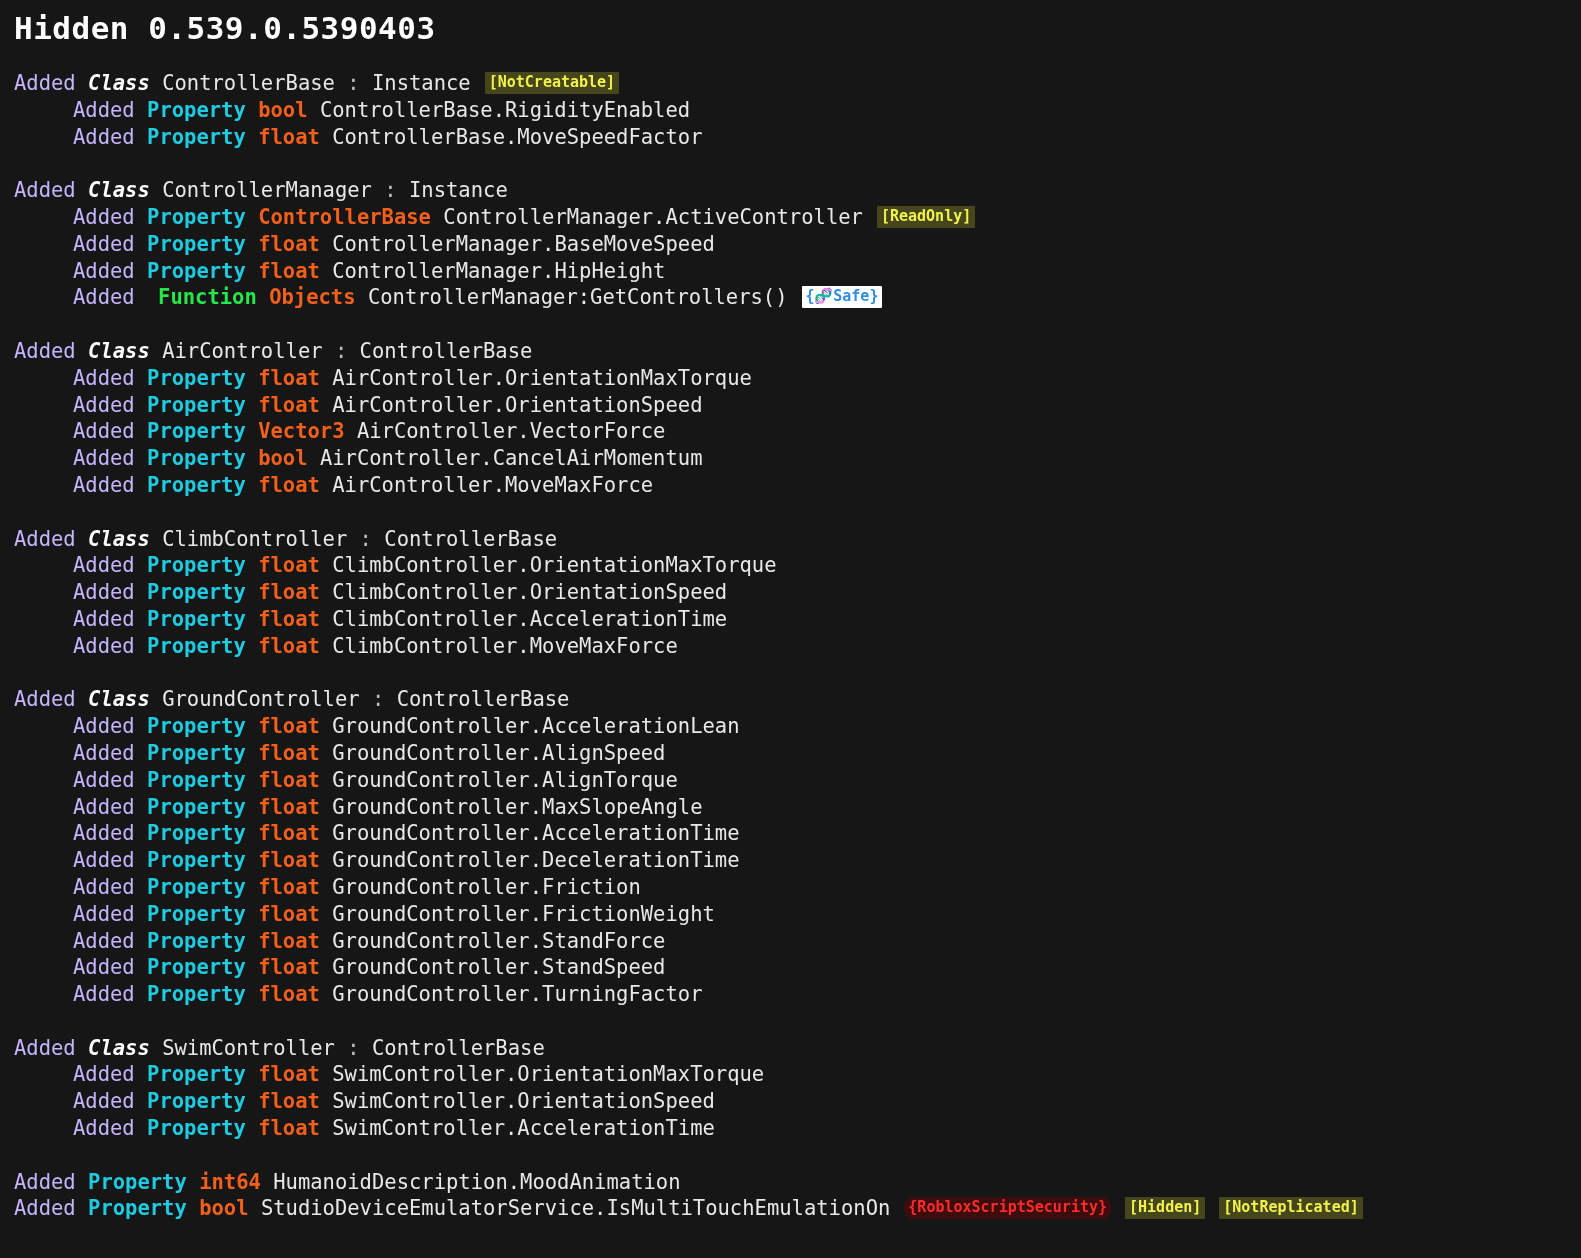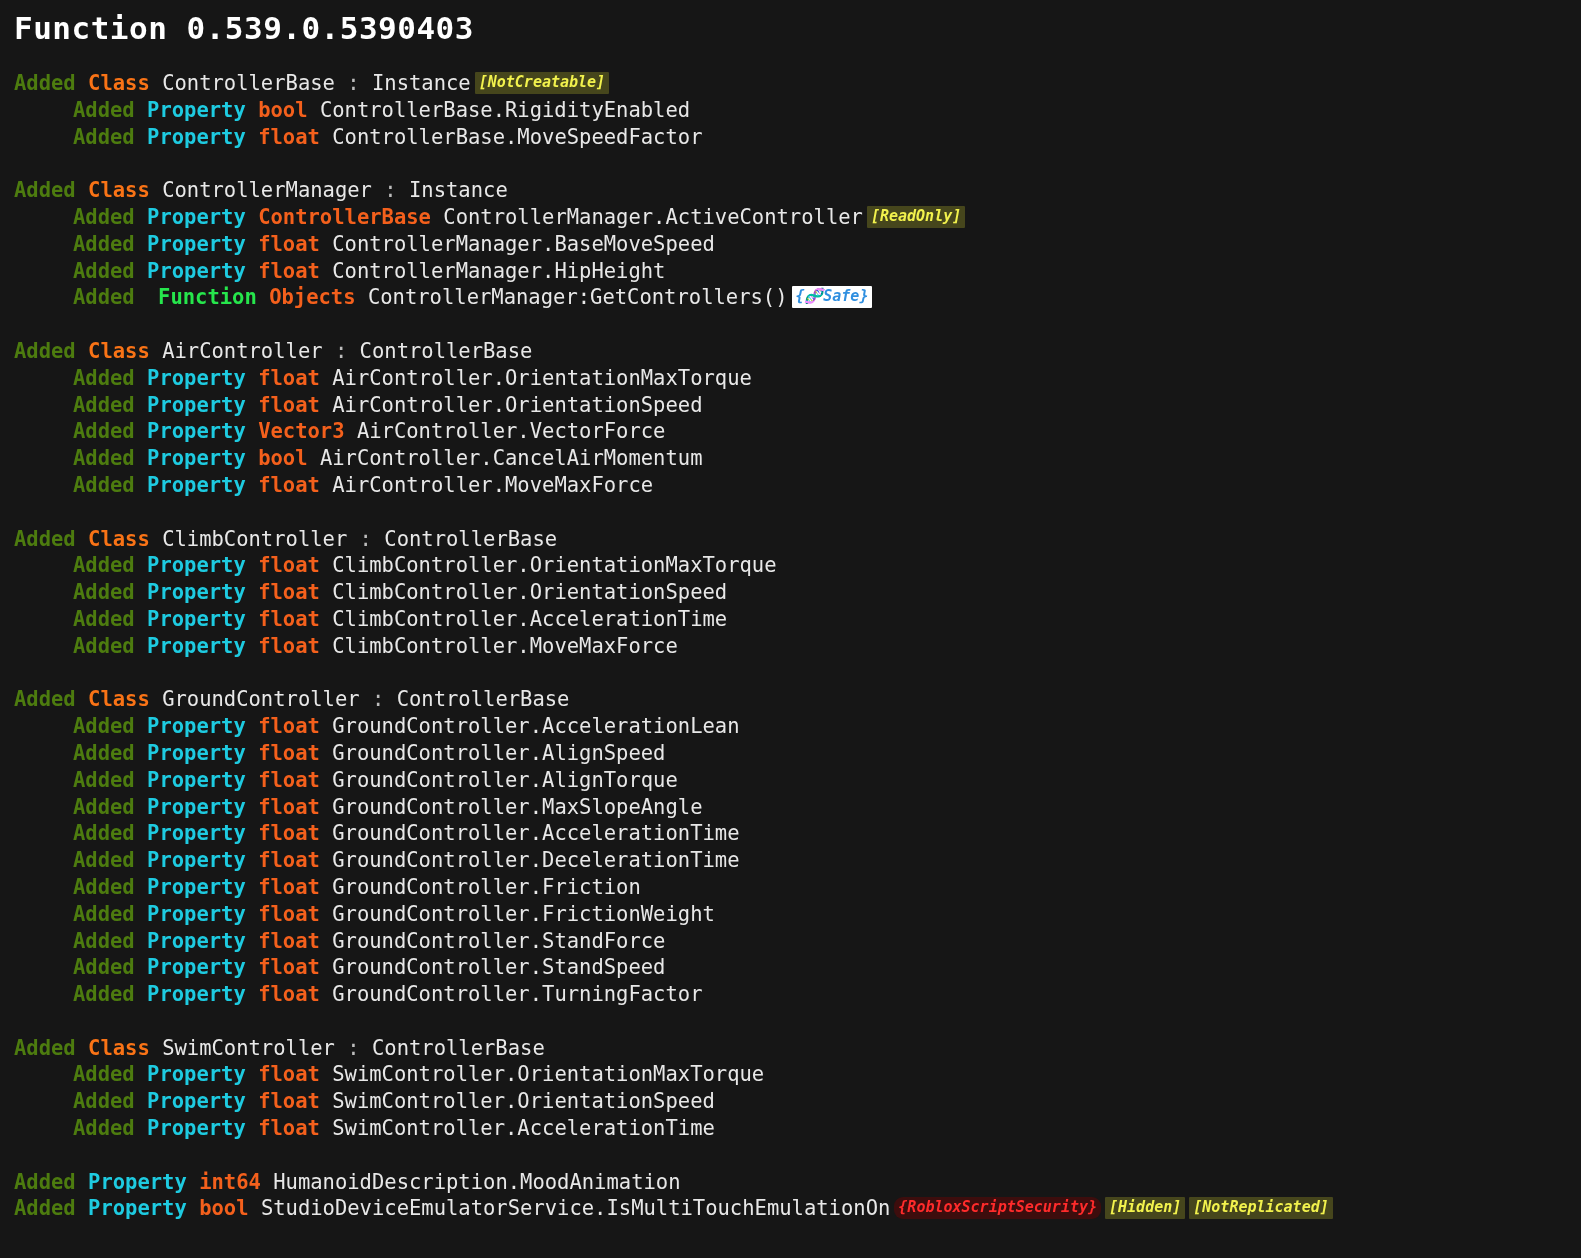--- a/index.html
+++ b/index.html
@@ -45,22 +45,22 @@
   }
   .line {
     white-space: pre;
     min-height: 26.8px;
   }
   .line.indent {
     padding-left: 59px;
   }
 
   
-  .t-added     { color: #4d7c0f; font-weight: bold; }
-  .t-class     { color: #f97316; font-weight: bold; }
+  .t-added     { color: #c4b5fd; font-weight: normal; }
+  .t-class     { color: #ffffff; font-weight: bold; font-style: italic; }
   .t-property  { color: #1ecbe1; font-weight: bold; }
   .t-function  { color: #26e64c; font-weight: bold; margin-left: 11px; }
   .t-type      { color: #f4601c; font-weight: bold; text-align: right; }
   .t-name      { color: #e8e8e8; }
   .t-sep       { color: #bdbdbd; }
 
   
   .tag {
     display: inline-block;
     font-size: 15px;
@@ -79,24 +79,24 @@
   .tag-red {
     color: #ff2b2b;
     background: #3d0d0d;
     border-radius: 9px;
   }
   .tag-blue {
     color: #2f8fe0;
     background: #ffffff;
   }
   .tag-blue .helix { color: #d84a6a; }
-  .tag-gap { margin-left: 4px; font-style: italic; }
+  .tag-gap { margin-left: 14px; }
 </style>
 </head>
 <body>
 
 <div id="root">
 
-  <h1 class="version-title">Function 0.539.0.5390403</h1>
+  <h1 class="version-title">Hidden 0.539.0.5390403</h1>
 
   <div class="changelog" id="changelog"><div class="group"><div class="line"><span class="t-added">Added</span><span> </span><span class="t-class">Class</span><span> </span><span class="t-name">ControllerBase</span><span class="t-sep"> : </span><span class="t-name">Instance</span><span class="tag tag-yellow tag-gap">[NotCreatable]</span></div><div class="line indent"><span class="t-added">Added</span><span> </span><span class="t-property">Property</span><span> </span><span class="t-type">bool</span><span> </span><span class="t-name">ControllerBase.RigidityEnabled</span></div><div class="line indent"><span class="t-added">Added</span><span> </span><span class="t-property">Property</span><span> </span><span class="t-type">float</span><span> </span><span class="t-name">ControllerBase.MoveSpeedFactor</span></div></div><div class="group"><div class="line"><span class="t-added">Added</span><span> </span><span class="t-class">Class</span><span> </span><span class="t-name">ControllerManager</span><span class="t-sep"> : </span><span class="t-name">Instance</span></div><div class="line indent"><span class="t-added">Added</span><span> </span><span class="t-property">Property</span><span> </span><span class="t-type">ControllerBase</span><span> </span><span class="t-name">ControllerManager.ActiveController</span><span class="tag tag-yellow tag-gap">[ReadOnly]</span></div><div class="line indent"><span class="t-added">Added</span><span> </span><span class="t-property">Property</span><span> </span><span class="t-type">float</span><span> </span><span class="t-name">ControllerManager.BaseMoveSpeed</span></div><div class="line indent"><span class="t-added">Added</span><span> </span><span class="t-property">Property</span><span> </span><span class="t-type">float</span><span> </span><span class="t-name">ControllerManager.HipHeight</span></div><div class="line indent"><span class="t-added">Added</span><span> </span><span class="t-function">Function</span><span> </span><span class="t-type">Objects</span><span> </span><span class="t-name">ControllerManager:GetControllers()</span><span class="tag tag-blue tag-gap"><span>{</span><span class="helix">🧬</span><span>Safe</span><span>}</span></span></div></div><div class="group"><div class="line"><span class="t-added">Added</span><span> </span><span class="t-class">Class</span><span> </span><span class="t-name">AirController</span><span class="t-sep"> : </span><span class="t-name">ControllerBase</span></div><div class="line indent"><span class="t-added">Added</span><span> </span><span class="t-property">Property</span><span> </span><span class="t-type">float</span><span> </span><span class="t-name">AirController.OrientationMaxTorque</span></div><div class="line indent"><span class="t-added">Added</span><span> </span><span class="t-property">Property</span><span> </span><span class="t-type">float</span><span> </span><span class="t-name">AirController.OrientationSpeed</span></div><div class="line indent"><span class="t-added">Added</span><span> </span><span class="t-property">Property</span><span> </span><span class="t-type">Vector3</span><span> </span><span class="t-name">AirController.VectorForce</span></div><div class="line indent"><span class="t-added">Added</span><span> </span><span class="t-property">Property</span><span> </span><span class="t-type">bool</span><span> </span><span class="t-name">AirController.CancelAirMomentum</span></div><div class="line indent"><span class="t-added">Added</span><span> </span><span class="t-property">Property</span><span> </span><span class="t-type">float</span><span> </span><span class="t-name">AirController.MoveMaxForce</span></div></div><div class="group"><div class="line"><span class="t-added">Added</span><span> </span><span class="t-class">Class</span><span> </span><span class="t-name">ClimbController</span><span class="t-sep"> : </span><span class="t-name">ControllerBase</span></div><div class="line indent"><span class="t-added">Added</span><span> </span><span class="t-property">Property</span><span> </span><span class="t-type">float</span><span> </span><span class="t-name">ClimbController.OrientationMaxTorque</span></div><div class="line indent"><span class="t-added">Added</span><span> </span><span class="t-property">Property</span><span> </span><span class="t-type">float</span><span> </span><span class="t-name">ClimbController.OrientationSpeed</span></div><div class="line indent"><span class="t-added">Added</span><span> </span><span class="t-property">Property</span><span> </span><span class="t-type">float</span><span> </span><span class="t-name">ClimbController.AccelerationTime</span></div><div class="line indent"><span class="t-added">Added</span><span> </span><span class="t-property">Property</span><span> </span><span class="t-type">float</span><span> </span><span class="t-name">ClimbController.MoveMaxForce</span></div></div><div class="group"><div class="line"><span class="t-added">Added</span><span> </span><span class="t-class">Class</span><span> </span><span class="t-name">GroundController</span><span class="t-sep"> : </span><span class="t-name">ControllerBase</span></div><div class="line indent"><span class="t-added">Added</span><span> </span><span class="t-property">Property</span><span> </span><span class="t-type">float</span><span> </span><span class="t-name">GroundController.AccelerationLean</span></div><div class="line indent"><span class="t-added">Added</span><span> </span><span class="t-property">Property</span><span> </span><span class="t-type">float</span><span> </span><span class="t-name">GroundController.AlignSpeed</span></div><div class="line indent"><span class="t-added">Added</span><span> </span><span class="t-property">Property</span><span> </span><span class="t-type">float</span><span> </span><span class="t-name">GroundController.AlignTorque</span></div><div class="line indent"><span class="t-added">Added</span><span> </span><span class="t-property">Property</span><span> </span><span class="t-type">float</span><span> </span><span class="t-name">GroundController.MaxSlopeAngle</span></div><div class="line indent"><span class="t-added">Added</span><span> </span><span class="t-property">Property</span><span> </span><span class="t-type">float</span><span> </span><span class="t-name">GroundController.AccelerationTime</span></div><div class="line indent"><span class="t-added">Added</span><span> </span><span class="t-property">Property</span><span> </span><span class="t-type">float</span><span> </span><span class="t-name">GroundController.DecelerationTime</span></div><div class="line indent"><span class="t-added">Added</span><span> </span><span class="t-property">Property</span><span> </span><span class="t-type">float</span><span> </span><span class="t-name">GroundController.Friction</span></div><div class="line indent"><span class="t-added">Added</span><span> </span><span class="t-property">Property</span><span> </span><span class="t-type">float</span><span> </span><span class="t-name">GroundController.FrictionWeight</span></div><div class="line indent"><span class="t-added">Added</span><span> </span><span class="t-property">Property</span><span> </span><span class="t-type">float</span><span> </span><span class="t-name">GroundController.StandForce</span></div><div class="line indent"><span class="t-added">Added</span><span> </span><span class="t-property">Property</span><span> </span><span class="t-type">float</span><span> </span><span class="t-name">GroundController.StandSpeed</span></div><div class="line indent"><span class="t-added">Added</span><span> </span><span class="t-property">Property</span><span> </span><span class="t-type">float</span><span> </span><span class="t-name">GroundController.TurningFactor</span></div></div><div class="group"><div class="line"><span class="t-added">Added</span><span> </span><span class="t-class">Class</span><span> </span><span class="t-name">SwimController</span><span class="t-sep"> : </span><span class="t-name">ControllerBase</span></div><div class="line indent"><span class="t-added">Added</span><span> </span><span class="t-property">Property</span><span> </span><span class="t-type">float</span><span> </span><span class="t-name">SwimController.OrientationMaxTorque</span></div><div class="line indent"><span class="t-added">Added</span><span> </span><span class="t-property">Property</span><span> </span><span class="t-type">float</span><span> </span><span class="t-name">SwimController.OrientationSpeed</span></div><div class="line indent"><span class="t-added">Added</span><span> </span><span class="t-property">Property</span><span> </span><span class="t-type">float</span><span> </span><span class="t-name">SwimController.AccelerationTime</span></div></div><div class="group tight"><div class="line"><span class="t-added">Added</span><span> </span><span class="t-property">Property</span><span> </span><span class="t-type">int64</span><span> </span><span class="t-name">HumanoidDescription.MoodAnimation</span></div><div class="line"><span class="t-added">Added</span><span> </span><span class="t-property">Property</span><span> </span><span class="t-type">bool</span><span> </span><span class="t-name">StudioDeviceEmulatorService.IsMultiTouchEmulationOn</span><span class="tag tag-red tag-gap">{RobloxScriptSecurity}</span><span class="tag tag-yellow tag-gap">[Hidden]</span><span class="tag tag-yellow tag-gap">[NotReplicated]</span></div></div></div>
 
 </div>
 
 </body></html>

